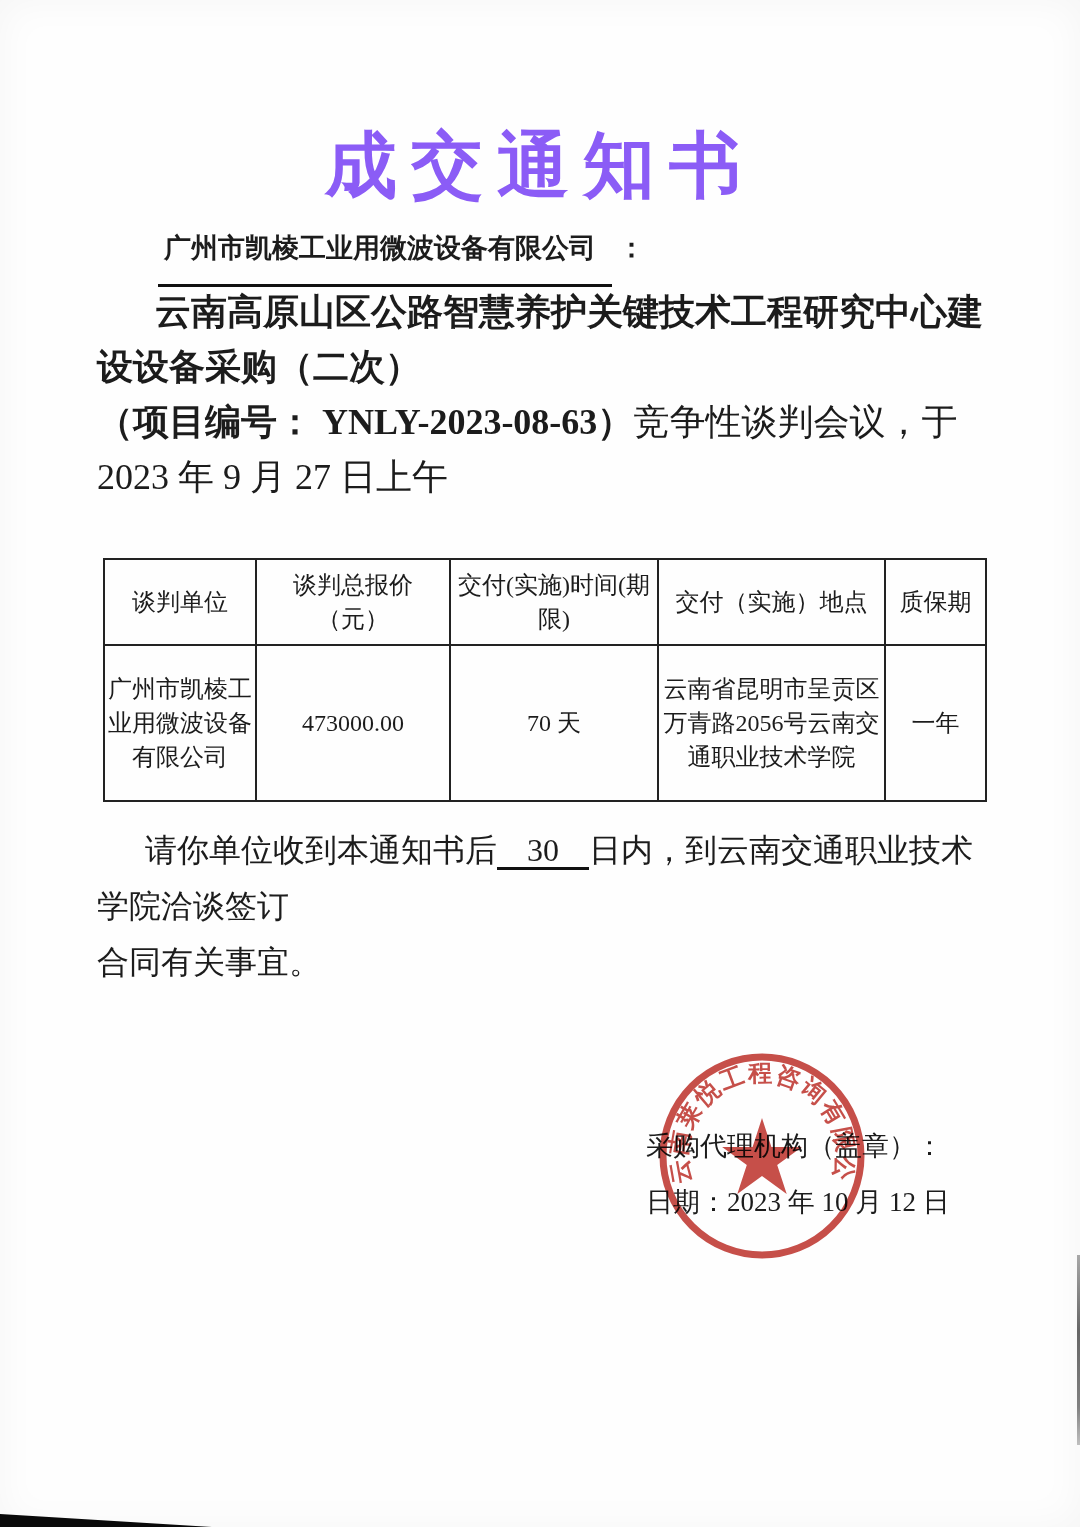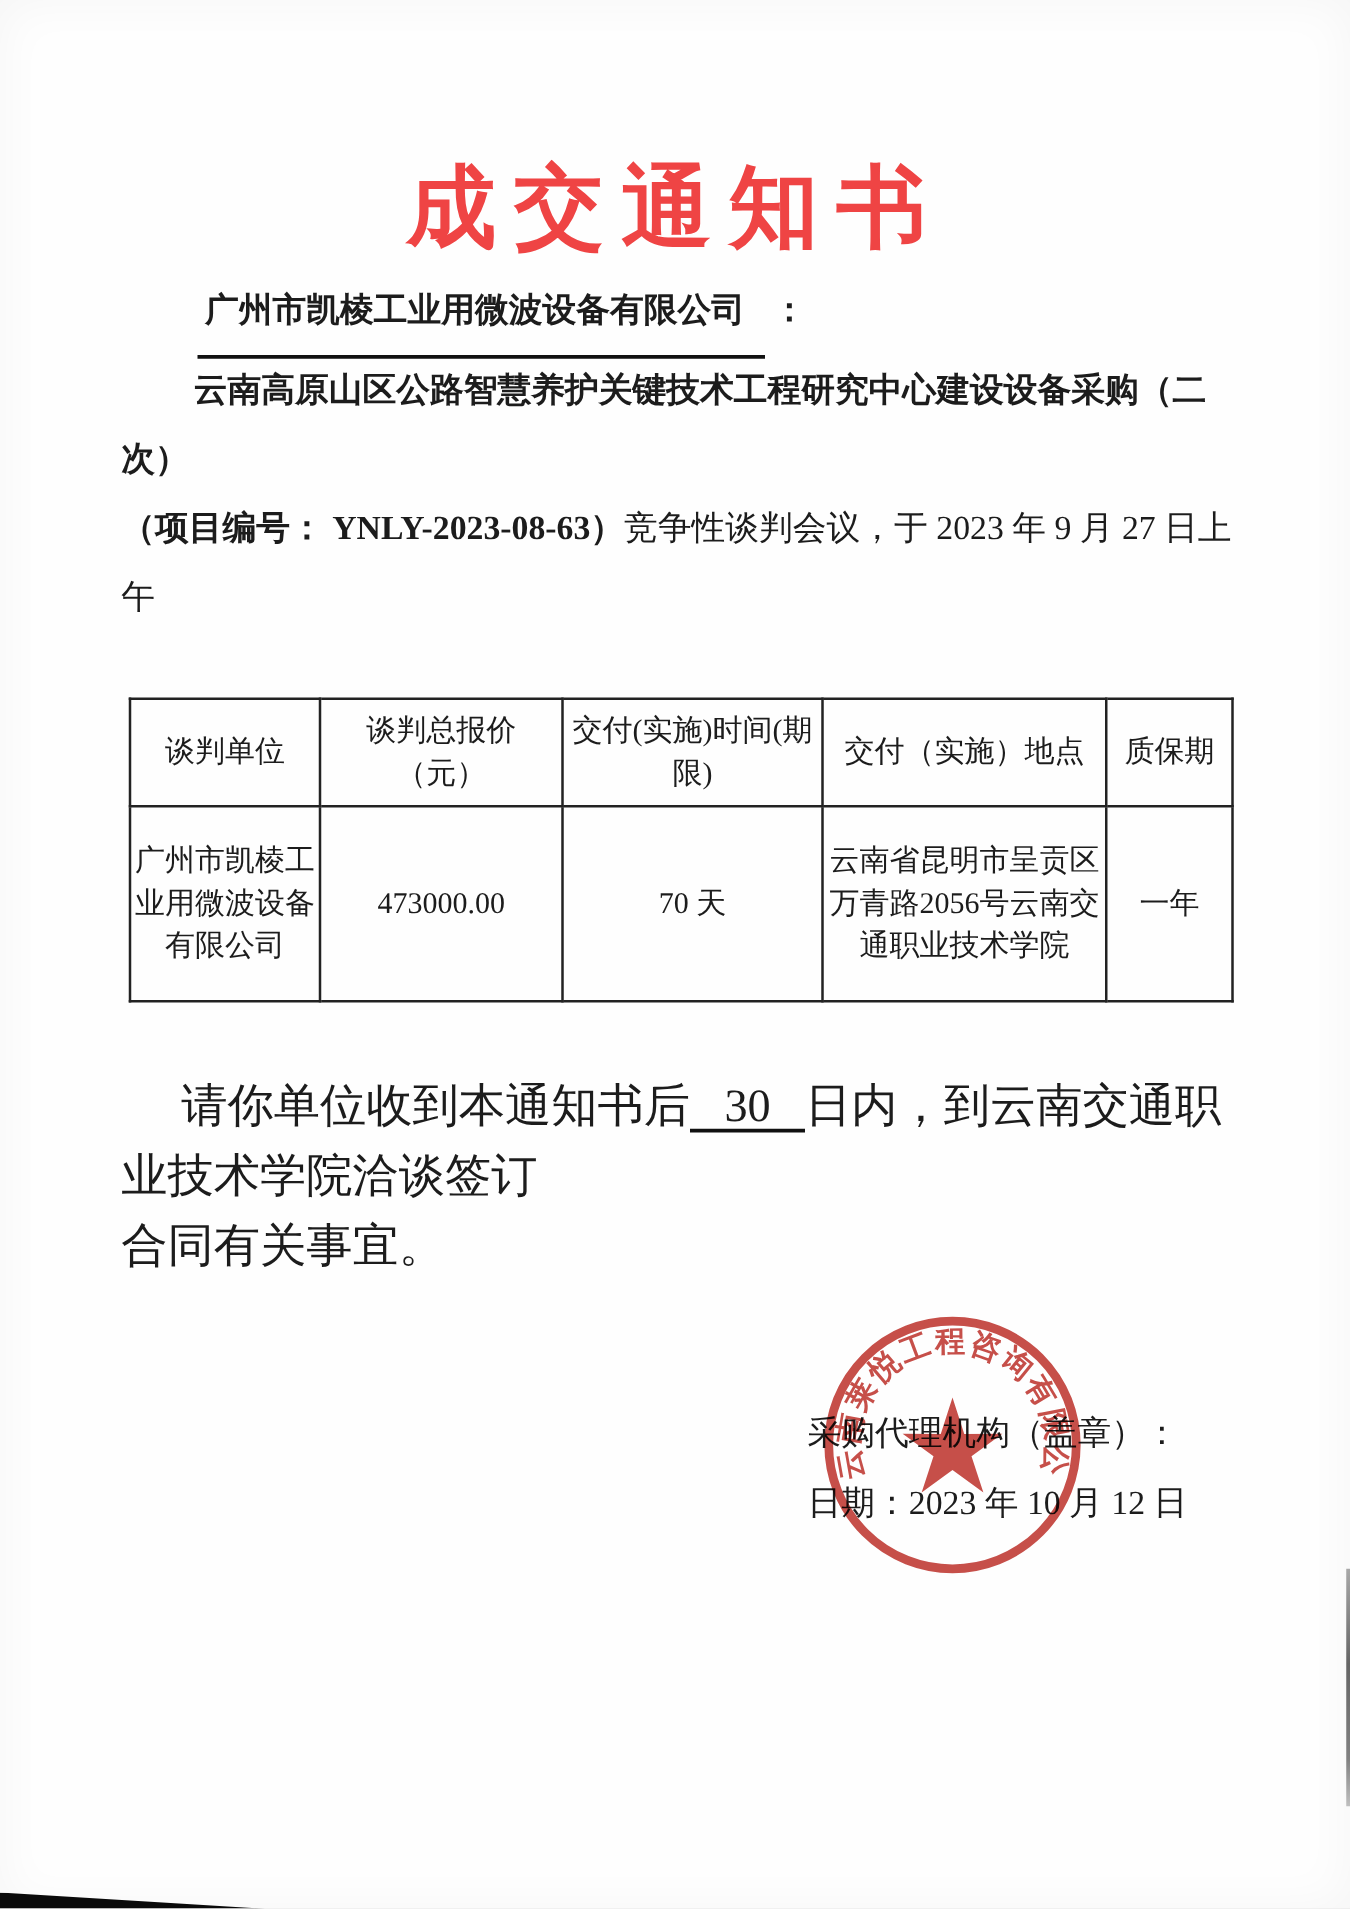--- a/index.html
+++ b/index.html
@@ -11,35 +11,35 @@
     font-family:"Liberation Serif","DejaVu Serif",serif;
     color:#1c1c1c;
     overflow:hidden;
     box-shadow:inset 0 0 40px rgba(0,0,0,0.04);
   }
   .doc-title{
     position:absolute;top:118px;left:0;width:100%;
     text-align:center;
     font-size:72px;font-weight:700;
     letter-spacing:14px;
-    color:#ef4444;
+    color:#8b5cf6;
   }
   .addressee{
     position:absolute;top:230px;left:158px;
     font-size:27px;font-weight:700;white-space:nowrap;
   }
   .addressee .uline{
     border-bottom:3px solid #111;
     padding:0 16px 18px 6px;
     display:inline-block;
   }
   .addressee .colon{margin-left:6px;}
   .intro{
     position:absolute;top:285px;left:97px;width:892px;
-    font-size:27px;line-height:55px;
+    font-size:36px;line-height:55px;
   }
   .intro .l1{text-indent:58px;font-weight:700;}
   .seg-bold{font-weight:700;}
   .seg-code{font-weight:700;font-family:"Liberation Serif","DejaVu Serif",serif;}
   .award-table{
     position:absolute;top:558px;left:103px;
     border-collapse:collapse;
     table-layout:fixed;
     font-size:24px;
   }
@@ -50,22 +50,22 @@
     white-space:pre-line;
     line-height:34px;
     font-weight:400;
     padding:2px 2px;
     color:#1c1c1c;
   }
   .award-table th{height:80px;}
   .award-table td{height:150px;}
   .c1{width:152px;}.c2{width:194px;}.c3{width:208px;}.c4{width:227px;}.c5{width:101px;}
   .notice{
-    position:absolute;top:858px;left:97px;width:892px;
-    font-size:37px;line-height:56px;
+    position:absolute;top:822px;left:97px;width:892px;
+    font-size:32px;line-height:56px;
   }
   .notice .l1{text-indent:48px;}
   .days-blank{
     display:inline-block;
     min-width:92px;
     text-align:center;
     border-bottom:3px solid #111;
     text-indent:0;
     line-height:34px;
   }

